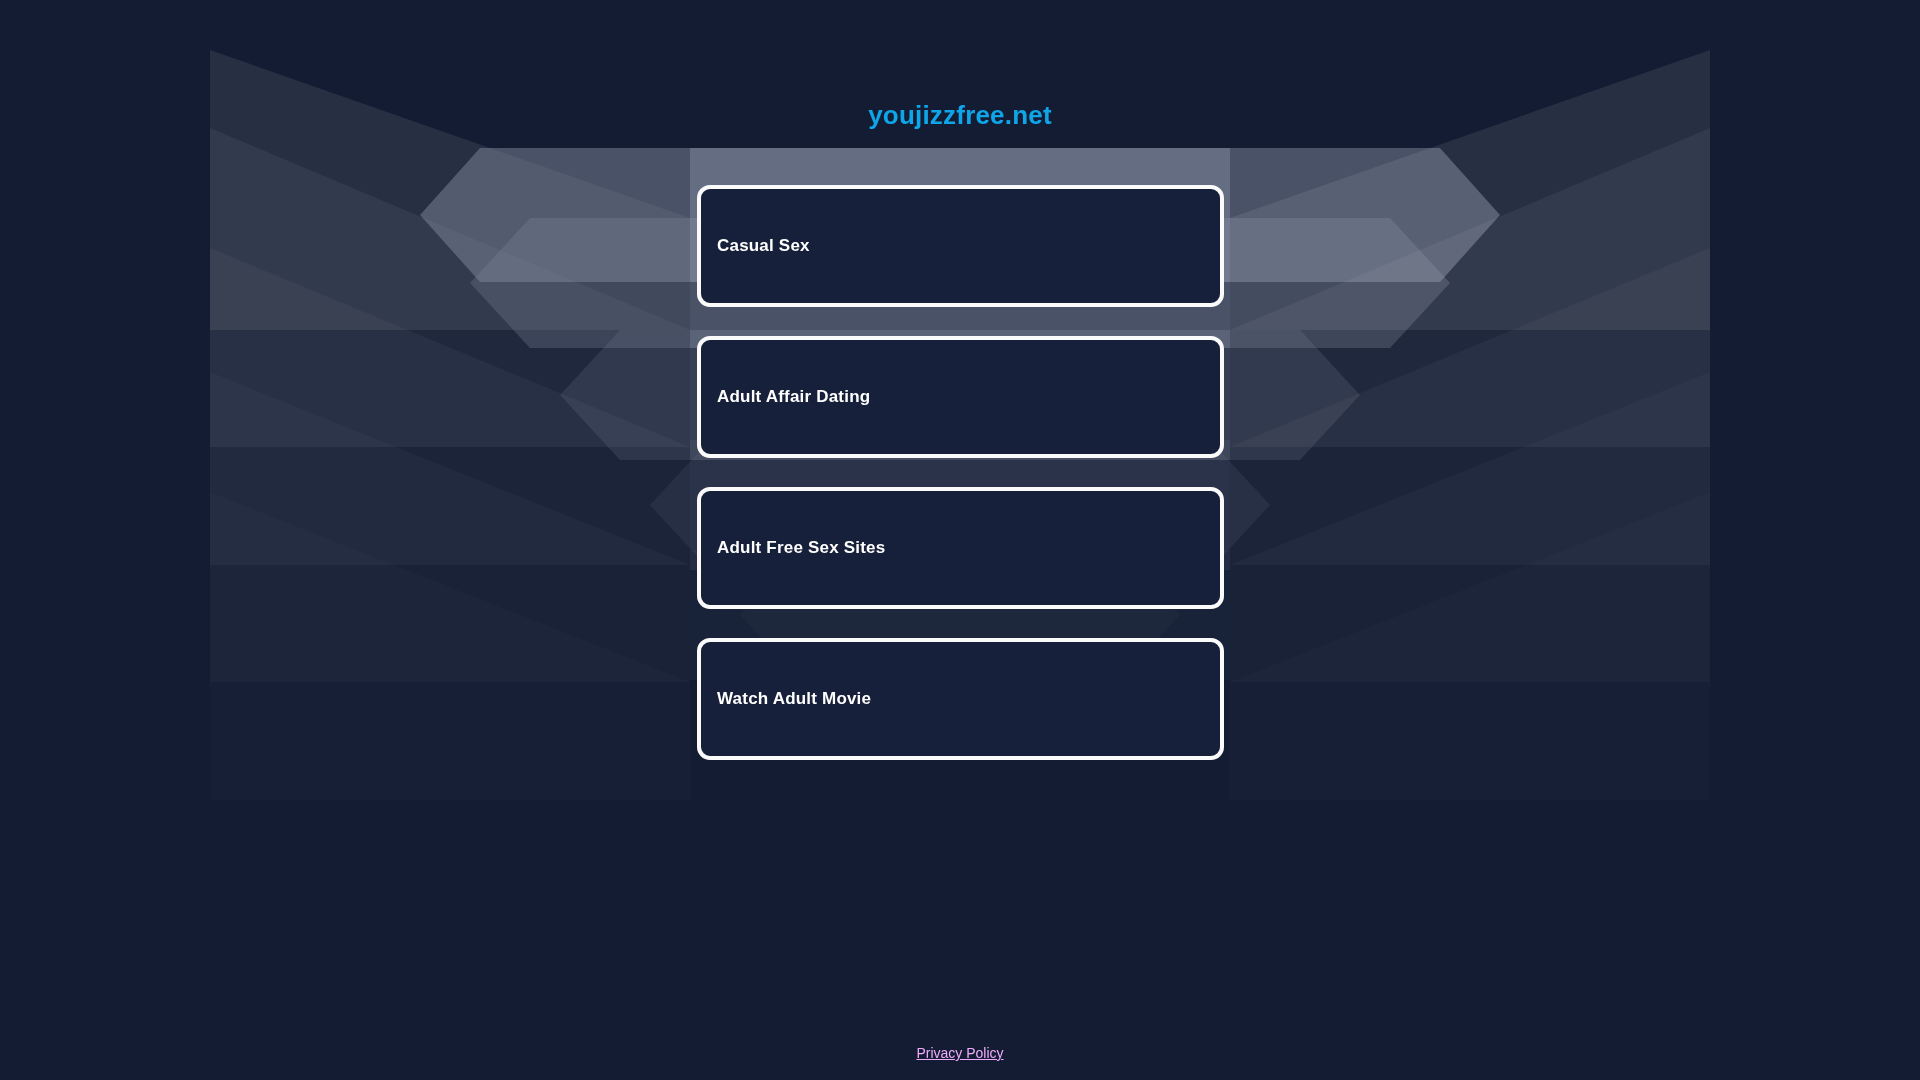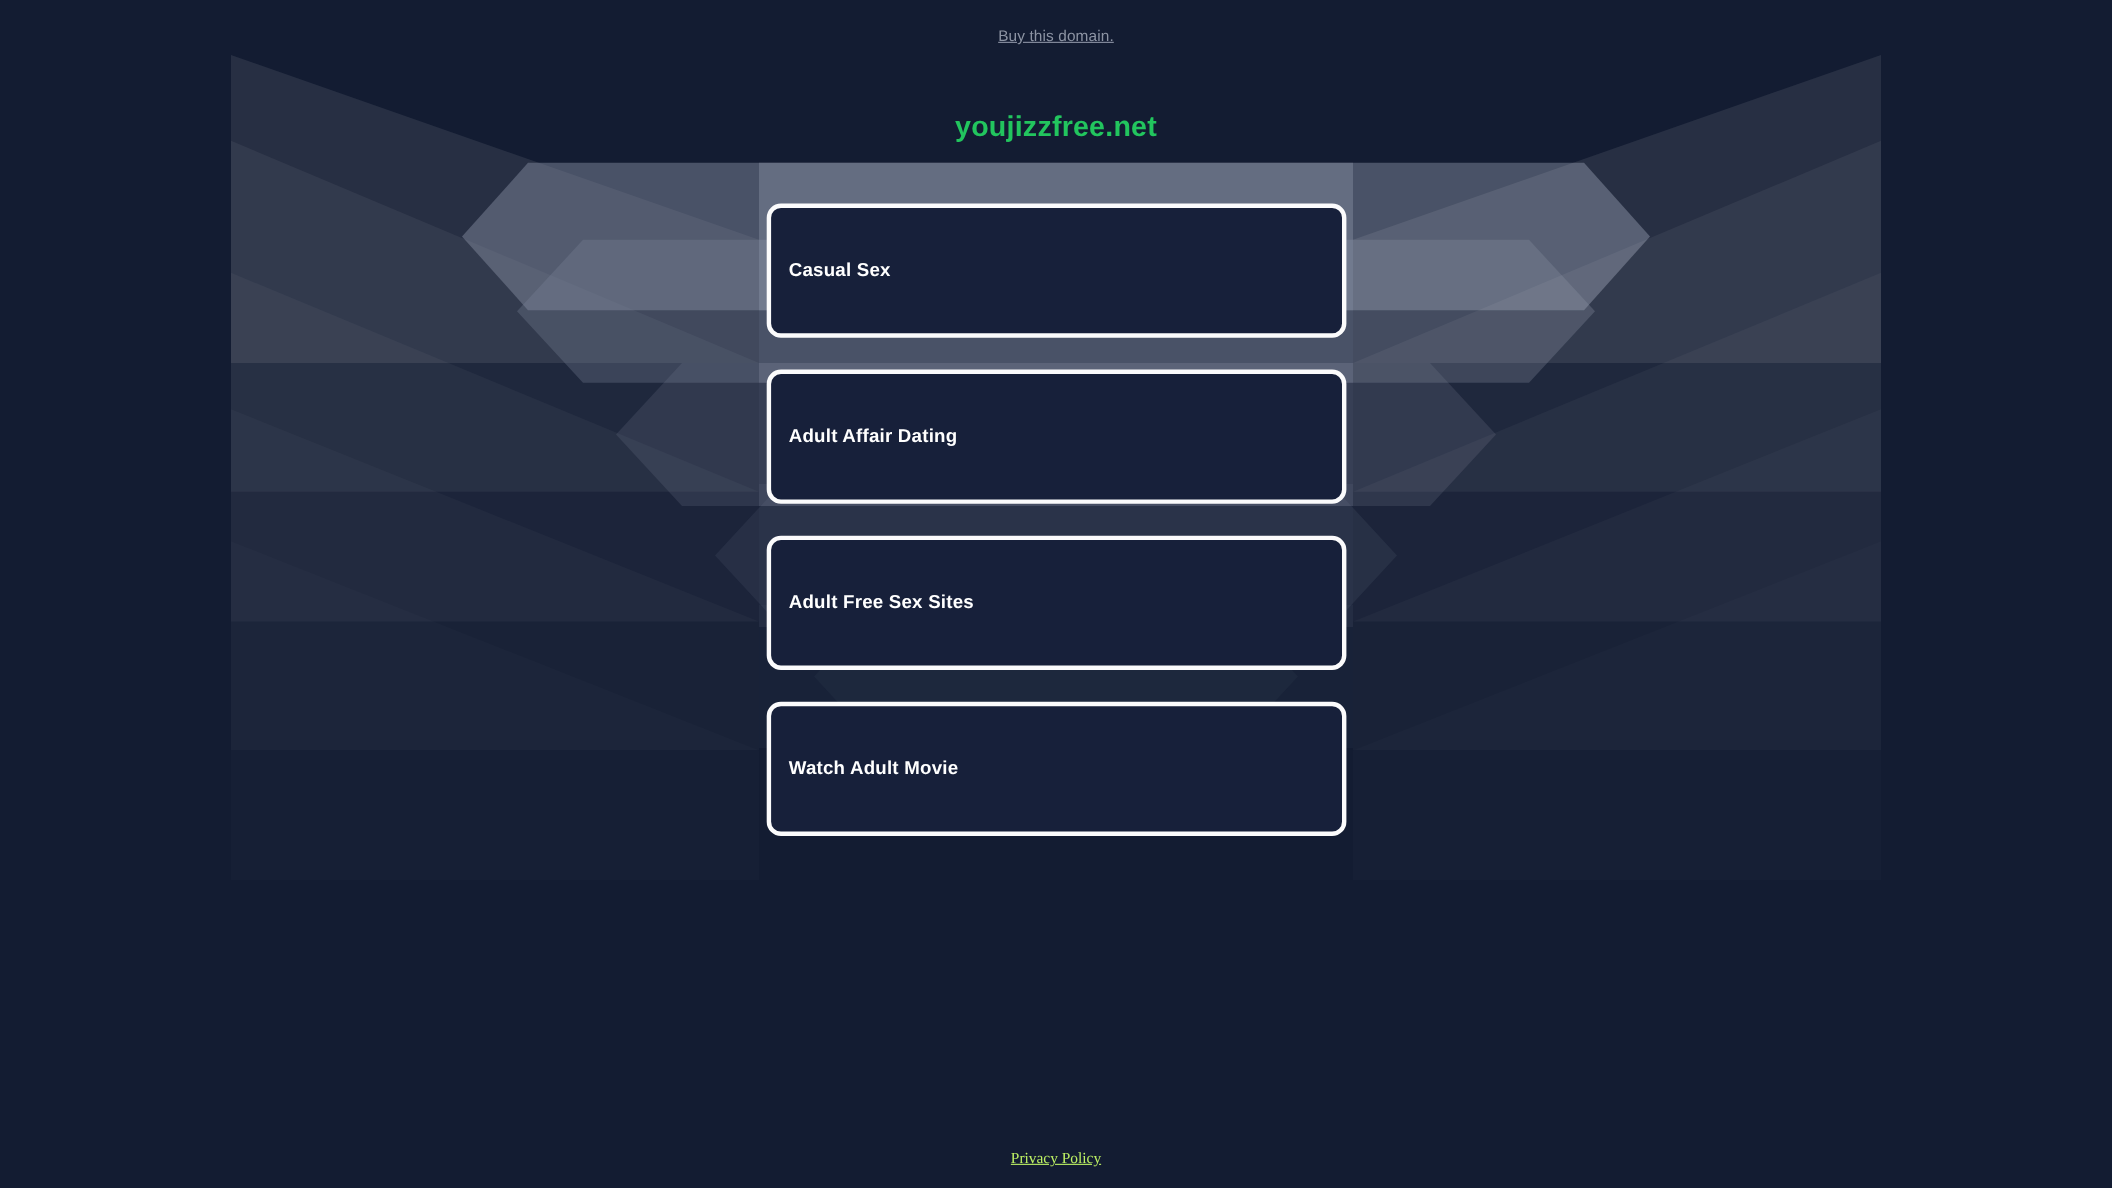--- a/index.html
+++ b/index.html
@@ -42,21 +42,21 @@
     letter-spacing:.1px;
     cursor:pointer;
   }
 
   .site-title {
     position:absolute;
     top:100px; left:0; width:1920px;
     text-align:center;
     font-size:26px;
     font-weight:bold;
-    color:#22c55e;
+    color:#0ea5e9;
     letter-spacing:.2px;
     z-index:5;
   }
 
   
   #card-list {
     position:absolute;
     left:697px;
     top:185px;
     width:527px;
@@ -94,24 +94,23 @@
   }
   .copyright {
     font-size:14px;
     color:#8f96a6;
     letter-spacing:.1px;
   }
   .privacy-link {
     display:inline-block;
     margin-top:16px;
     font-size:14px;
-    color:#bef264;
+    color:#f0abfc;
     text-decoration:underline;
     cursor:pointer;
-    font-family:Liberation Serif, serif;
   }
 </style>
 </head>
 <body>
 
 <div id="stage">
 
   <div id="bg-decor">
     <svg viewBox="0 0 1920 1080" xmlns="http://www.w3.org/2000/svg" aria-hidden="true">
       <defs>
@@ -131,23 +130,20 @@
           <polygon points="690,550 1120,550 1180,615 1120,680 690,680" fill="#7f879c" opacity="0.06"></polygon>
         </g>
       </defs>
 
       <use href="#left-decor"></use>
 
       <use href="#left-decor" transform="translate(1920,0) scale(-1,1)"></use>
     </svg>
   </div>
 
-  <div class="buy-link-wrap">
-    <a class="buy-link">Buy this domain.</a>
-  </div>
 
   <div class="site-title">youjizzfree.net</div>
 
   <div id="card-list">
 
     <a class="ad-card">
       <span class="ad-card-label">Casual Sex</span>
     </a>
 
 

